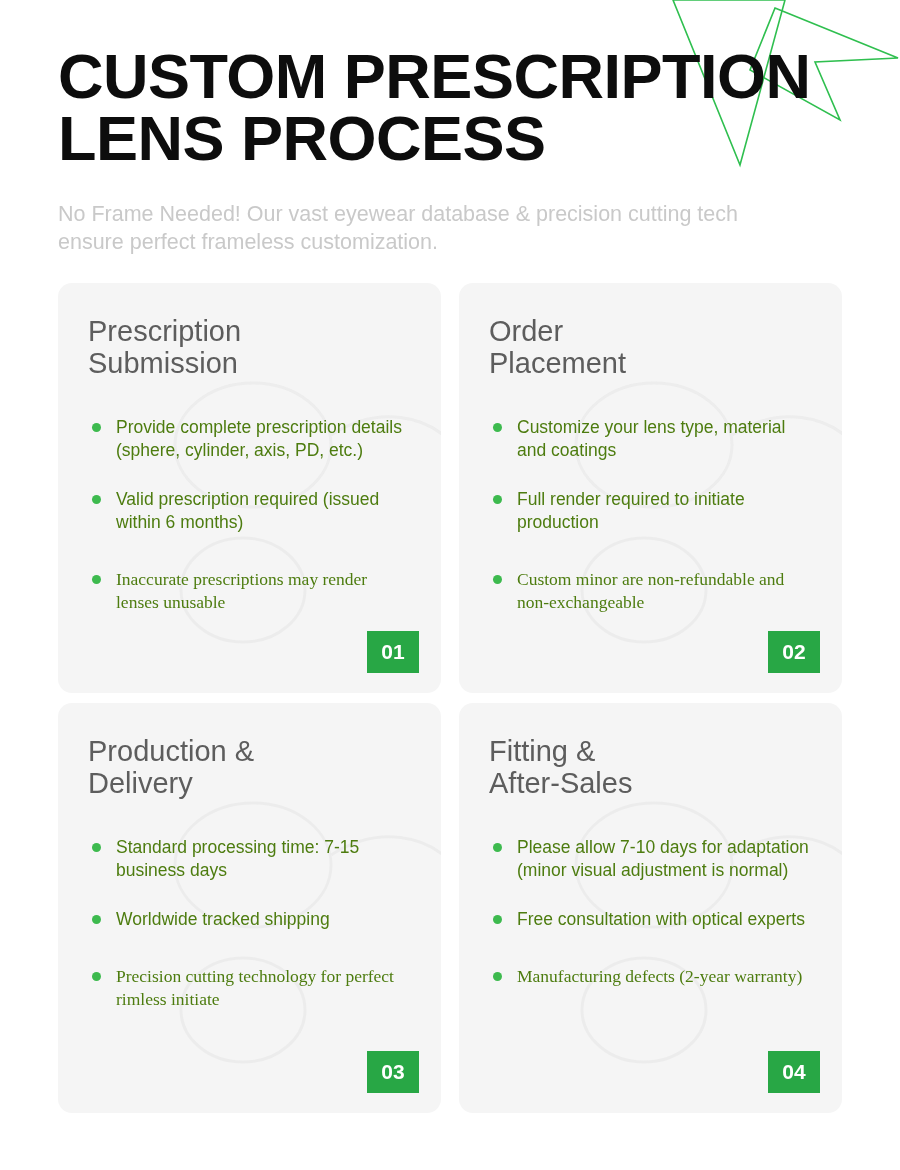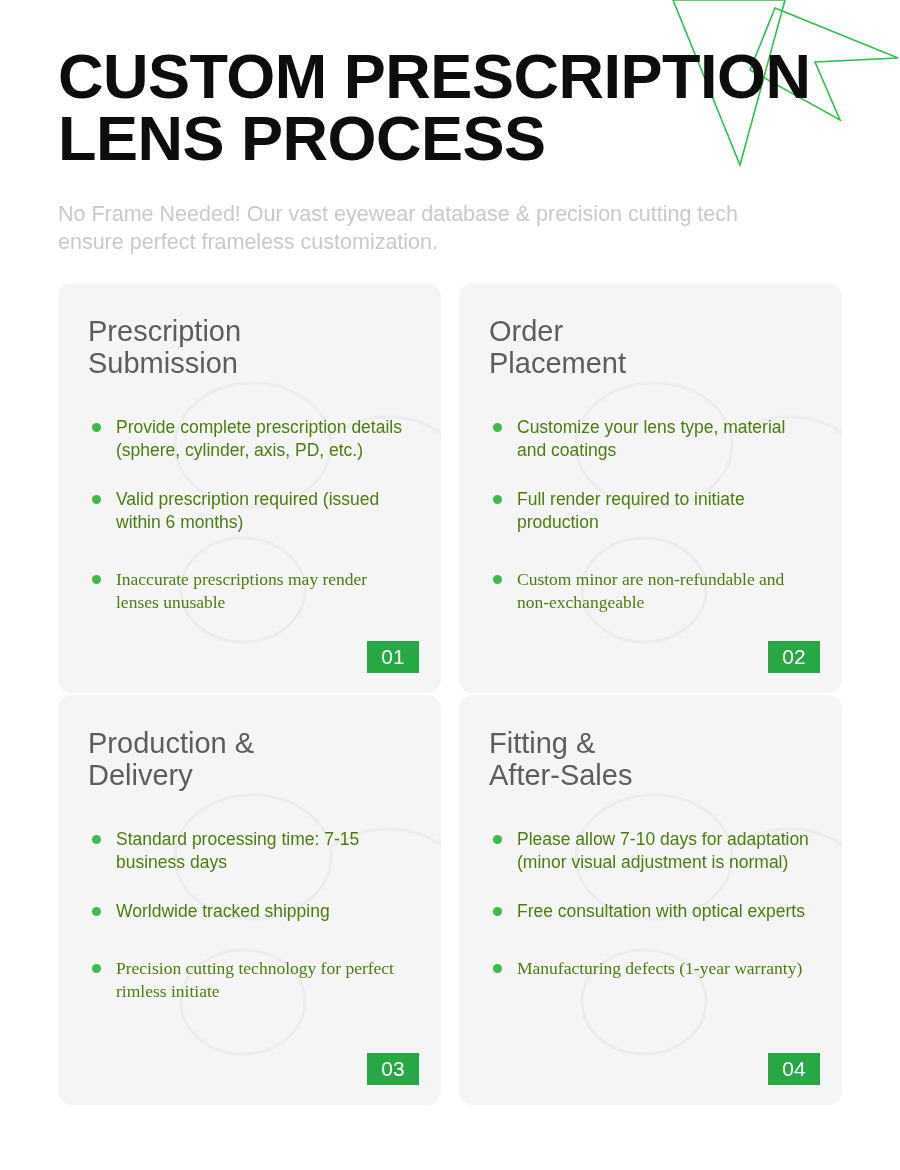--- a/index.html
+++ b/index.html
@@ -52,21 +52,21 @@
   }
 
   .grid {
     position: absolute;
     left: 58px;
     top: 283px;
     width: 784px;
     display: grid;
     grid-template-columns: 383px 383px;
     grid-template-rows: 410px 410px;
-    gap: 2px 18px;
+    gap: 10px 18px;
   }
 
   .card {
     position: relative;
     background: #f5f5f5;
     border-radius: 14px;
     overflow: hidden;
     padding: 32px 30px 0 30px;
   }
   .card-ghost {
@@ -112,28 +112,29 @@
     border-radius: 50%;
     background: #3dba4e;
   }
   .bullets li.gap { margin-top: 34px; font-family: Liberation Serif, serif; }
 
   .badge {
     position: absolute;
     right: 22px;
     bottom: 20px;
     width: 52px;
-    height: 32px;
+    height: 42px;
     background: #28a745;
     color: #ffffff;
     font-size: 21px;
     display: flex;
     align-items: center;
     justify-content: center;
     z-index: 3;
+    font-weight: bold;
   }
 </style>
 </head>
 <body>
 
 <div class="page">
 
   <svg class="deco-arrow" viewBox="0 0 300 190">
     <path d="M73 0 L185 0 L140 165 Z" fill="none" stroke="#2fbf4f" stroke-width="1.6"></path>
     <path d="M175 8 L298 58 L215 62 L240 120 L150 70 Z" fill="none" stroke="#2fbf4f" stroke-width="1.6"></path>
@@ -198,19 +199,19 @@
       <svg class="card-ghost" viewBox="0 0 330 330">
         <ellipse cx="105" cy="110" rx="78" ry="62" fill="none" stroke="#e6e6e6" stroke-width="3"></ellipse>
         <ellipse cx="95" cy="255" rx="62" ry="52" fill="none" stroke="#e6e6e6" stroke-width="3"></ellipse>
         <path d="M183 100 C230 70 280 80 305 110" fill="none" stroke="#e6e6e6" stroke-width="3"></path>
       </svg>
       <h2 class="card-title">Fitting &amp;
 After-Sales</h2>
       <ul class="bullets">
         <li><span class="dot"></span><span>Please allow 7-10 days for adaptation (minor visual adjustment is normal)</span></li>
         <li><span class="dot"></span><span>Free consultation with optical experts</span></li>
-        <li class="gap"><span class="dot"></span><span>Manufacturing defects (1-year warranty)</span></li>
+        <li class="gap"><span class="dot"></span><span>Manufacturing defects (2-year warranty)</span></li>
       </ul>
       <div class="badge">04</div>
     </div>
 
   </div>
 </div>
 
 </body></html>

